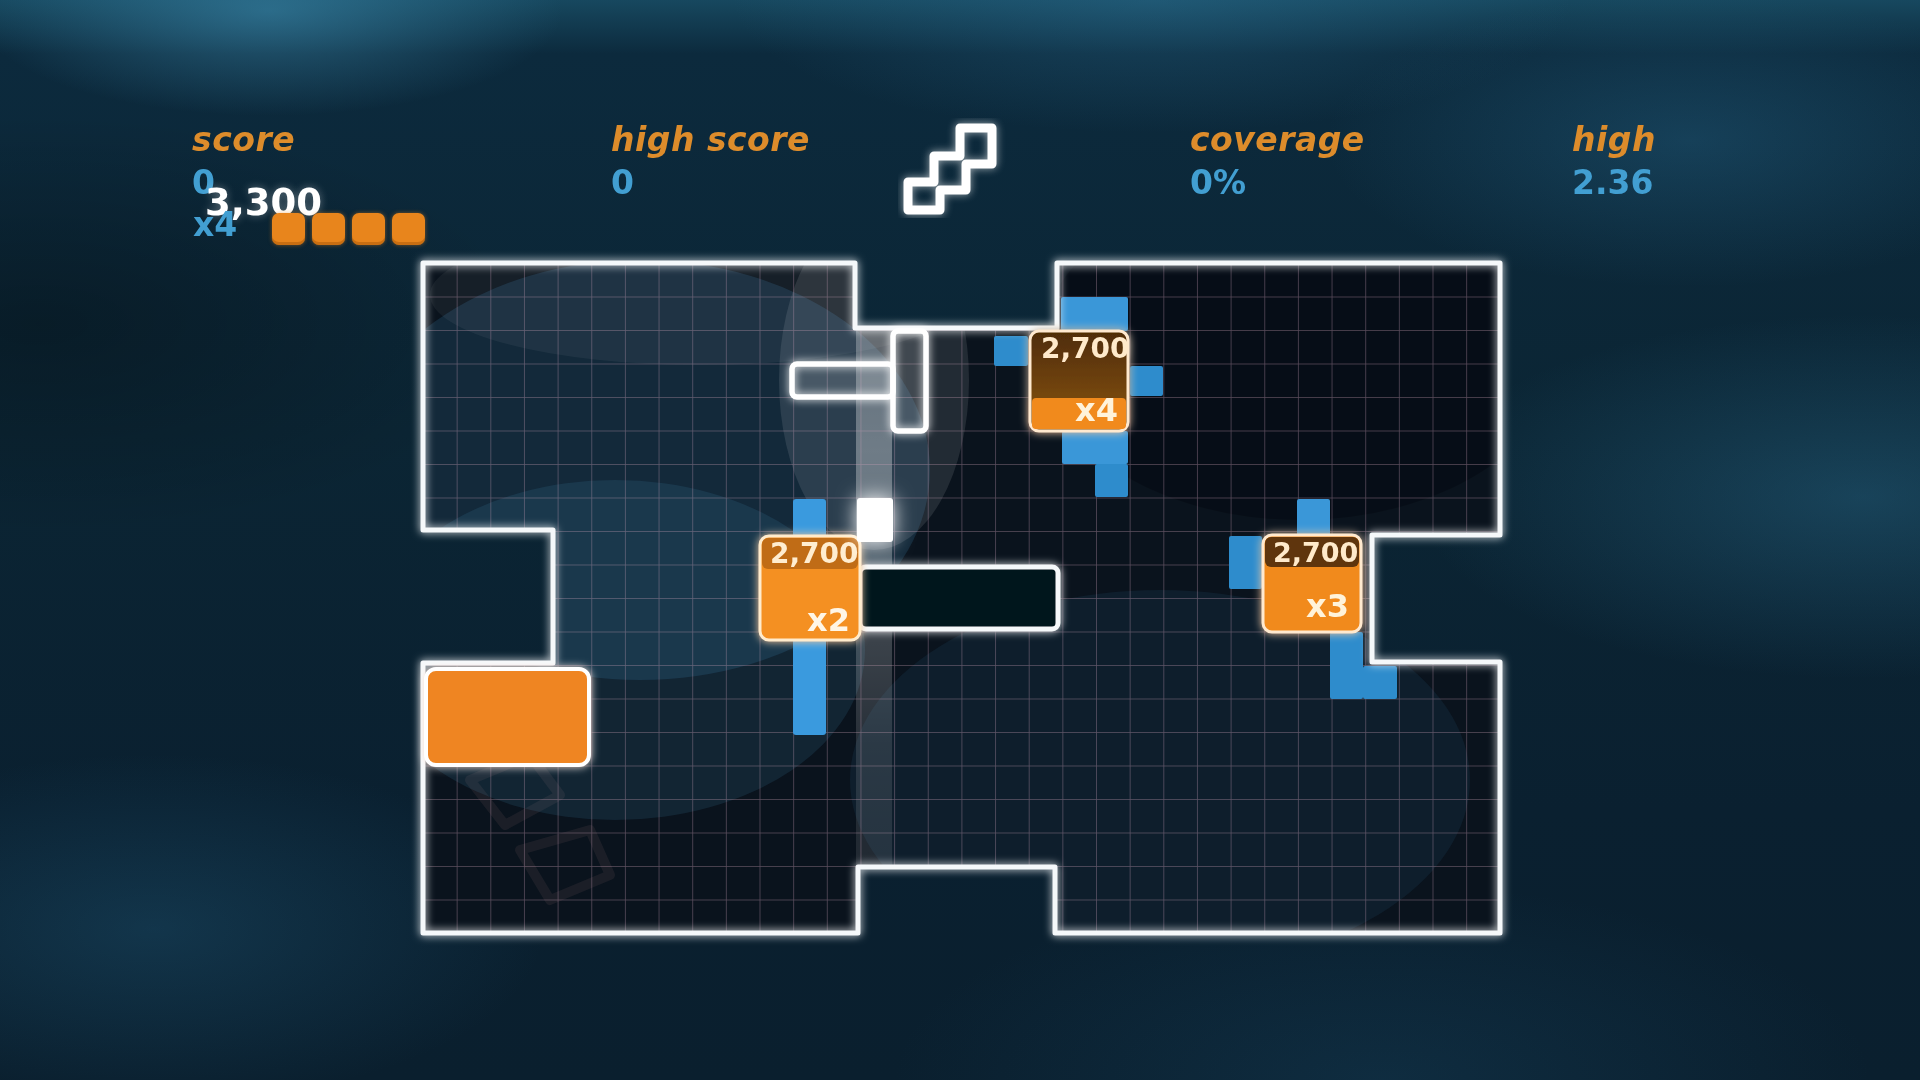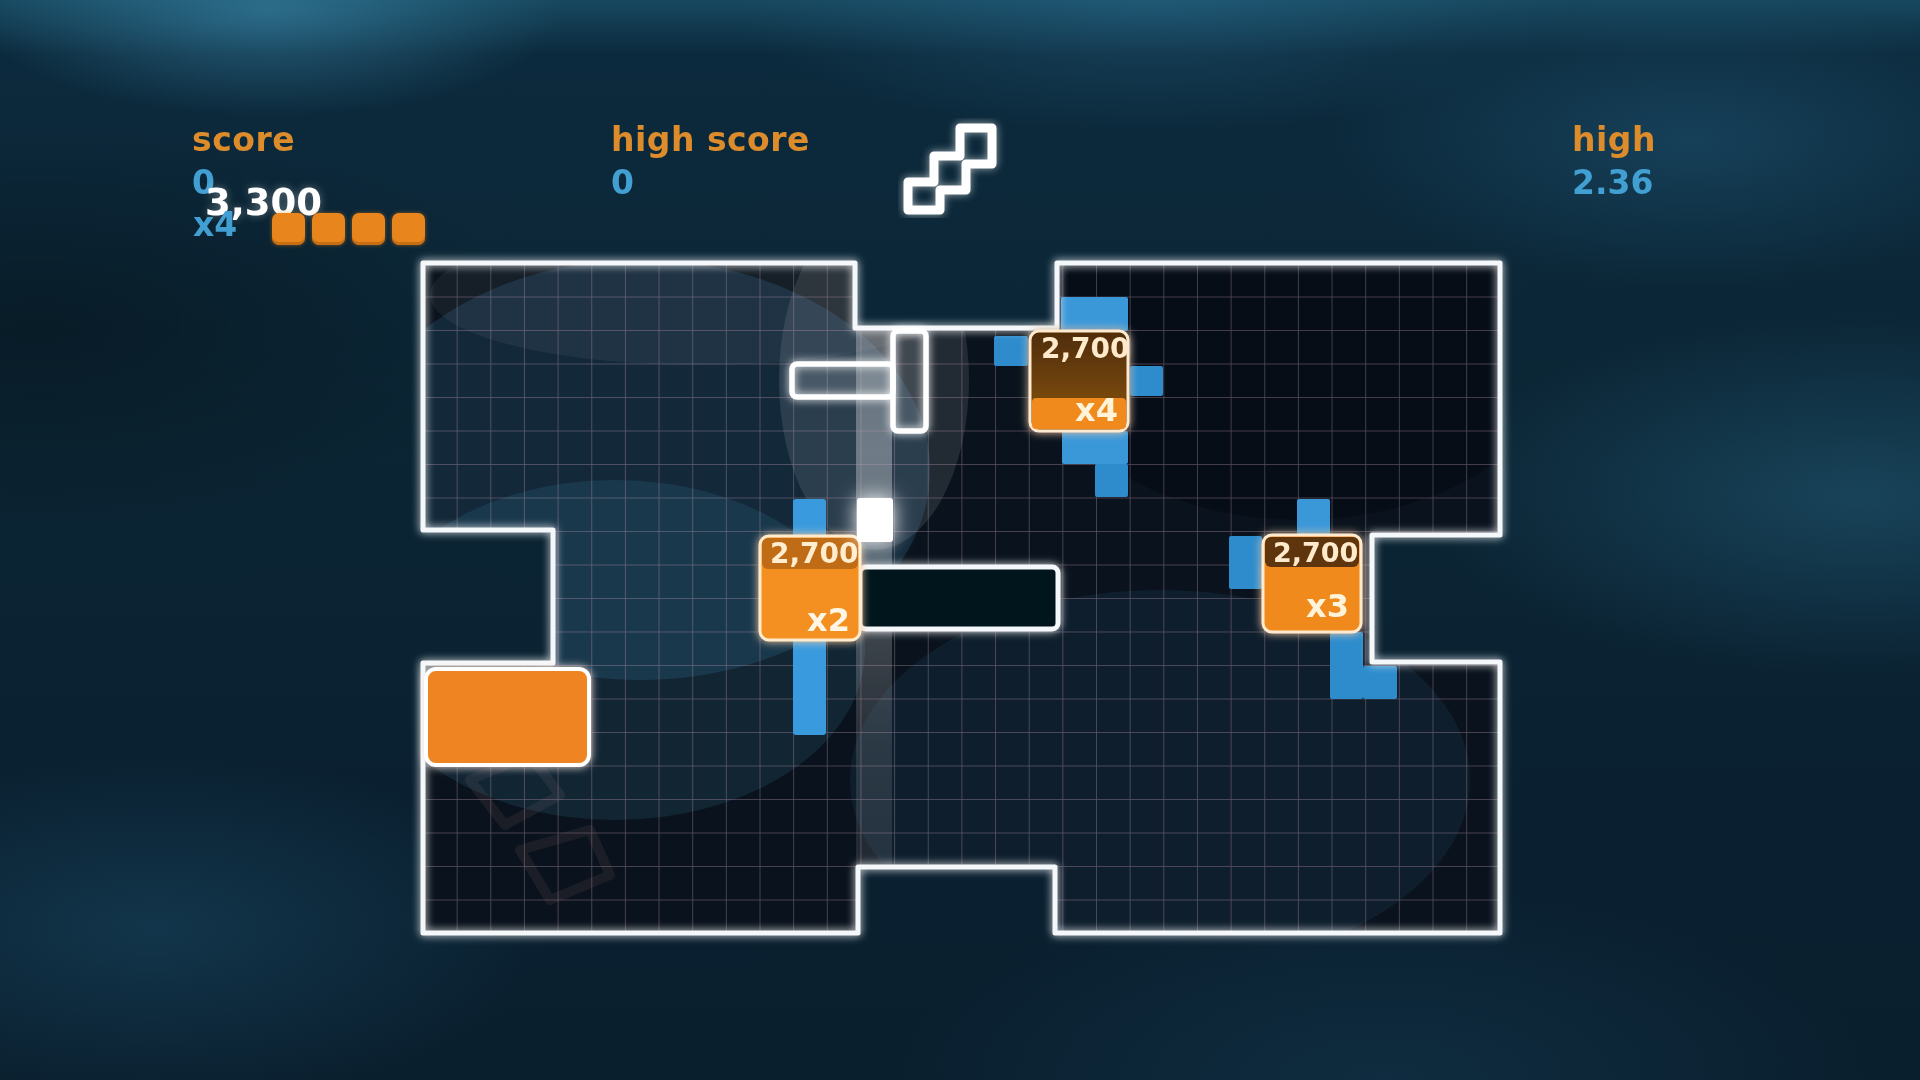--- a/index.html
+++ b/index.html
@@ -14,21 +14,21 @@
       radial-gradient(560px 250px at 8% 86%,  rgba(40,110,148,.28), transparent 70%),
       radial-gradient(700px 280px at 72% 100%,rgba(32,92,128,.22), transparent 70%),
       radial-gradient(700px 300px at 2% 30%,  rgba(0,0,0,.28), transparent 70%),
       linear-gradient(180deg,#17485f 0%,#0c2a3d 5%,#0b2534 40%,#0a2030 75%,#0a1f2e 100%);
     position:relative;
   }
   .layer { position:absolute; inset:0; }
 
   
   .hud-block { position:absolute; }
-  .hud-label { font-size:33px; font-weight:bold; color:#dd8c2b; letter-spacing:.5px; }
+  .hud-label { font-size:33px; font-weight:bold; color:#dd8c2b; letter-spacing:.5px;font-style:italic; }
   .hud-value { font-size:33px; font-weight:bold; color:#429fd2; margin-top:4px; }
   .score-bonus {
     position:absolute; left:205px; top:181px;
     font-size:37px; font-weight:bold; color:#ffffff; text-shadow:0 0 8px rgba(255,255,255,.35);
   }
   .score-mult {
     position:absolute; left:193px; top:205px;
     font-size:33px; font-weight:bold; color:#429fd2;text-align:right;
   }
   .pips { position:absolute; left:272px; top:213px; display:flex; gap:7px; }
@@ -175,19 +175,23 @@
     <div class="hud-label">high score</div>
     <div class="hud-value">0</div>
   </div>
 
   <div class="next-piece">
     <svg width="108" height="100" viewBox="0 0 108 100">
       <path d="M10 92 V64 H36 V38 H62 V10 H94 V46 H68 V72 H42 V92 Z" fill="none" stroke="#ffffff" stroke-width="9" stroke-linejoin="round" stroke-linecap="round" style="filter:drop-shadow(0 0 4px rgba(255,255,255,.6))"></path>
     </svg>
   </div>
 
+  <div class="hud-block" style="left:1190px; top:120px;">
+    <div class="hud-label">coverage</div>
+    <div class="hud-value">0%</div>
+  </div>
 
   <div class="hud-block" style="left:1572px; top:120px;">
     <div class="hud-label">high</div>
     <div class="hud-value">2.36</div>
   </div>
 
 </div>
 
 </body></html>

